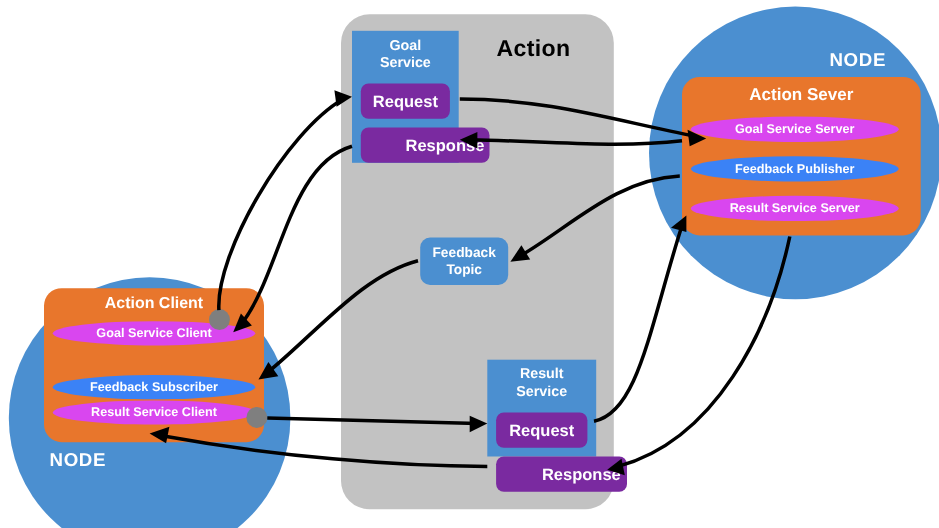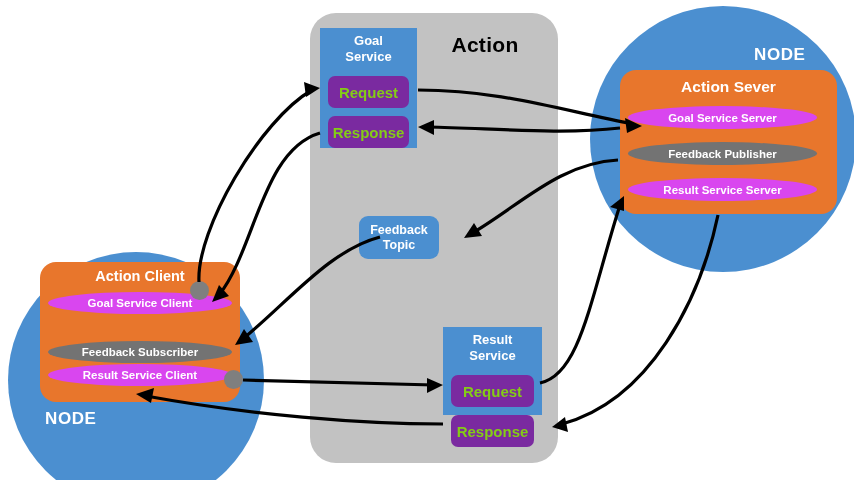--- a/index.html
+++ b/index.html
@@ -80,21 +80,21 @@
     border-radius: 50%;
     display: flex;
     align-items: center;
     justify-content: center;
     color: #ffffff;
     font-weight: bold;
     font-size: 11.5px;
     white-space: nowrap;
   }
   .pill.yellow { background: #d946ef; }
-  .pill.green  { background: #737373; }
+  .pill.green  { background: #3b82f6; }
 
   .orange-client .pill { left: 8px; width: 184px; height: 22px; }
   .orange-client .pill-1 { top: 30px; }
   .orange-client .pill-2 { top: 79px; }
   .orange-client .pill-3 { top: 102px; }
 
   .orange-server .pill { left: 8px; width: 189px; height: 23px; }
   .orange-server .pill-1 { top: 36px; }
   .orange-server .pill-2 { top: 72px; }
   .orange-server .pill-3 { top: 108px; text-align: right; }
@@ -120,31 +120,31 @@
 
   .msg-box {
     position: absolute;
     left: 8px;
     width: 81px; height: 32px;
     background: #7a2aa0;
     border-radius: 7px;
     display: flex;
     align-items: center;
     justify-content: center;
-    color: #84cc16;
+    color: #ffffff;
     font-weight: bold;
     font-size: 15px;
   }
   .svc-result .msg-box { width: 83px; }
   .msg-req  { top: 48px; }
-  .msg-res  { top: 88px; }
+  .msg-res  { top: 88px; padding-left: 36px; }
 
   
   .topic-box {
-    left: 359px; top: 216px;
+    left: 382px; top: 216px;
     width: 80px; height: 43px;
     background: #4b8fd0;
     border-radius: 9px;
     display: flex;
     flex-direction: column;
     align-items: center;
     justify-content: center;
     color: #ffffff;
     font-weight: bold;
     font-size: 12.5px;

